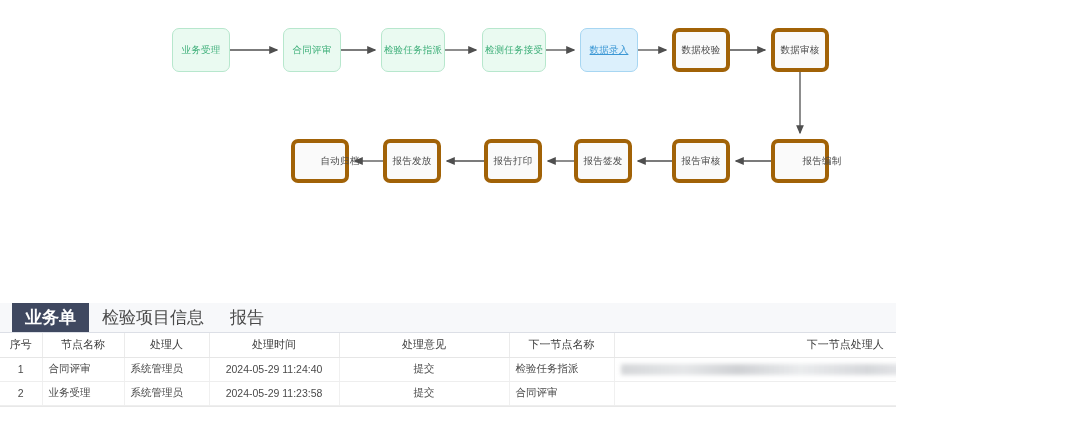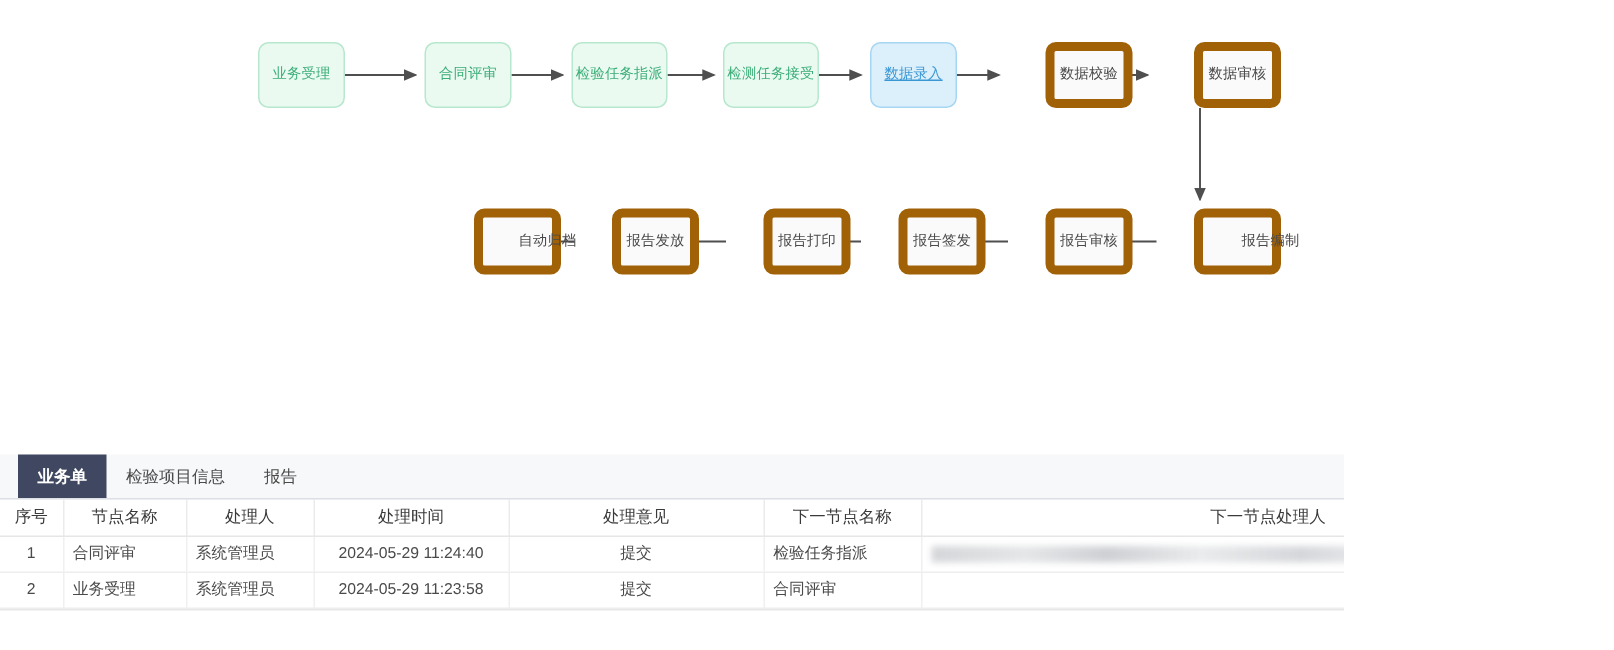--- a/index.html
+++ b/index.html
@@ -46,23 +46,22 @@
     border: 1px solid #b7e7cd;
     color: #3cae78;
   }
   .node.blue {
     background: #dcf0fc;
     border: 1px solid #a7d6f2;
     color: #3b97d4;
   }
   .node.gray {
     background: #fafafa;
-    border: 6px solid #a16207;
+    border: 4px solid #a16207;
     color: #4a4a4a;
-    margin-left: 25px;
   }
 
   
   #panel {
     position: absolute;
     left: 0;
     top: 303px;
     width: 1076px;
     height: 130px;
     background: #ffffff;
@@ -73,21 +72,21 @@
     background: #f7f8fa;
     border-bottom: 1px solid #dcdfe6;
     display: flex;
     align-items: stretch;
     padding-left: 12px;
   }
   .tab {
     display: flex;
     align-items: center;
     padding: 0 13px;
-    font-size: 11px;
+    font-size: 17px;
     color: #4a4a4a;
     cursor: pointer;
     position: relative;
     top: 0;
   }
   .tab.active {
     background: #3f4860;
     color: #ffffff;
     font-weight: bold;
   }

